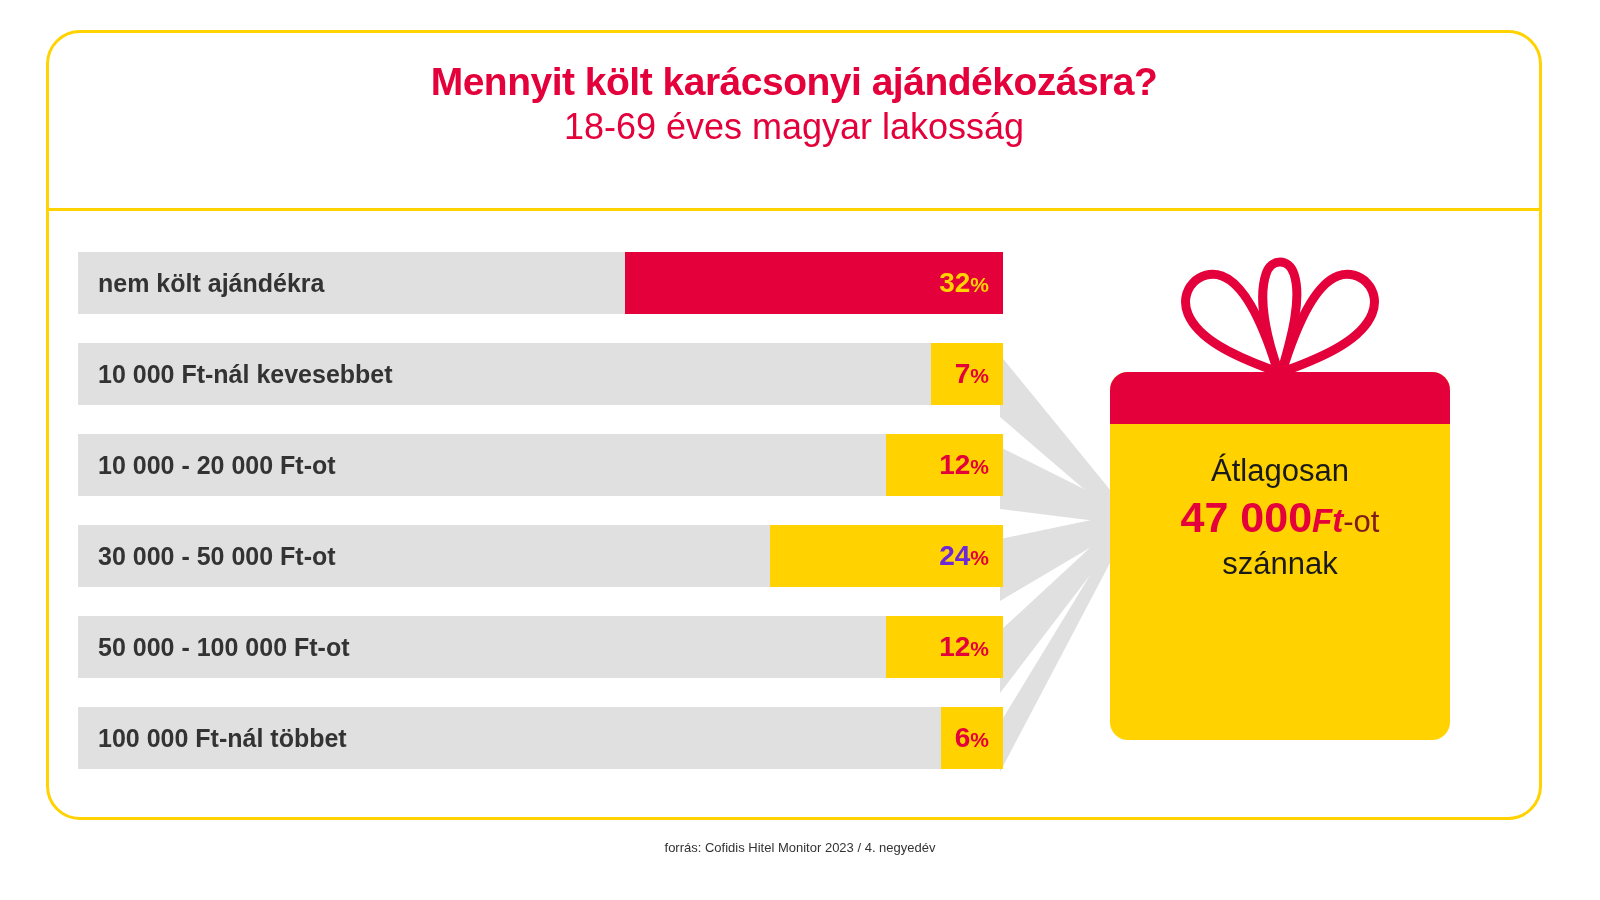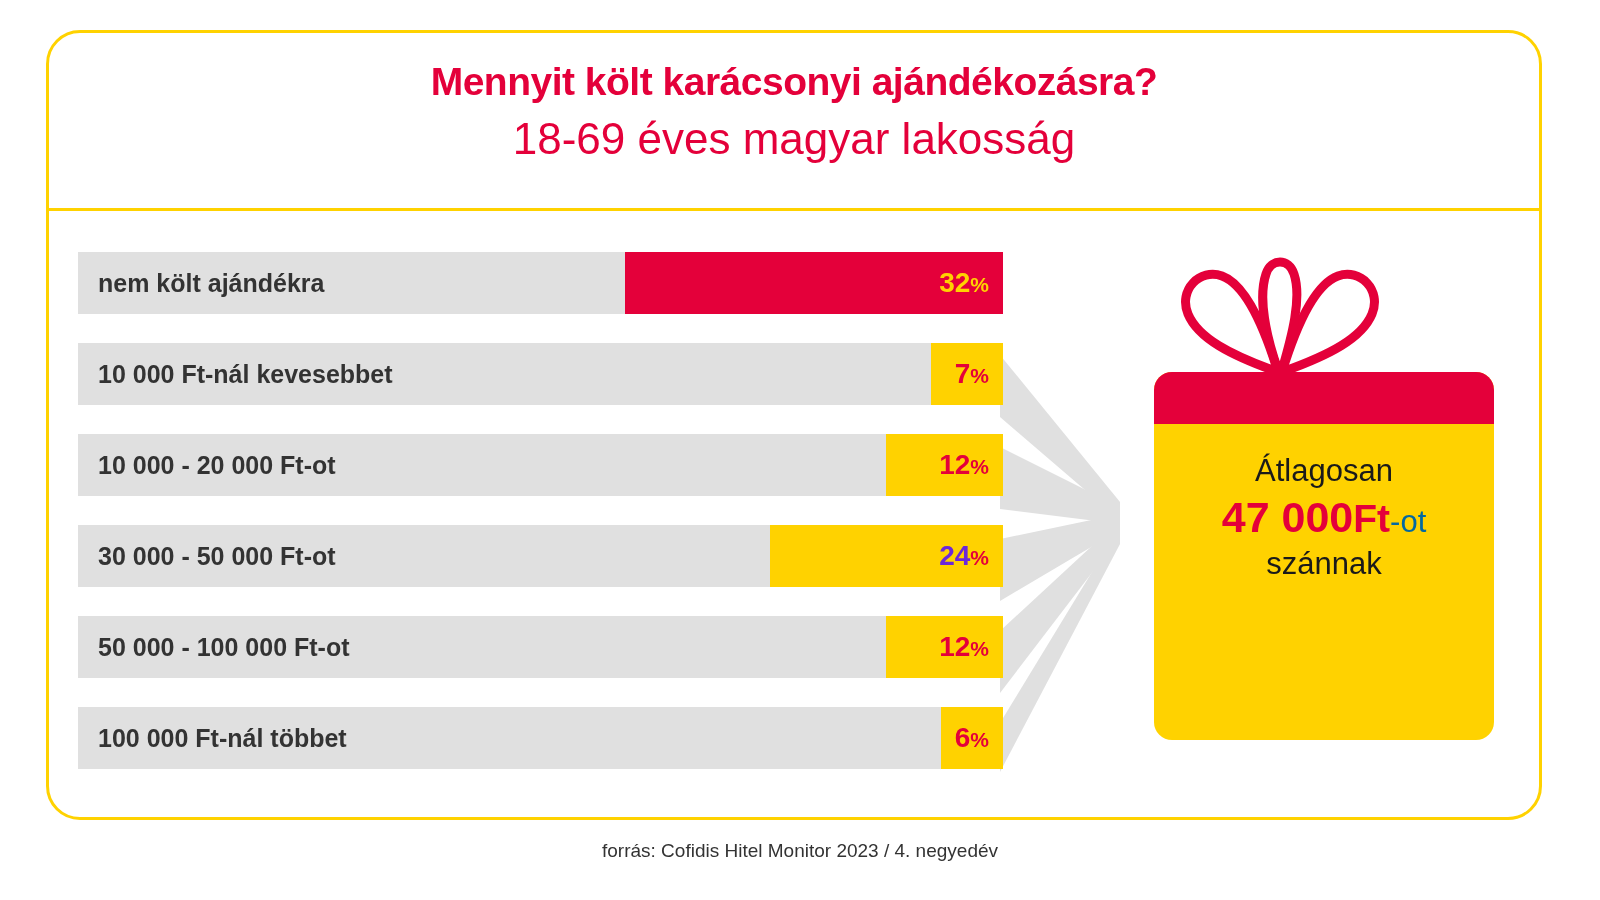--- a/index.html
+++ b/index.html
@@ -52,24 +52,23 @@
   }
   .main-title {
     font-size: 39px;
     font-weight: bold;
     color: #E4003A;
     letter-spacing: -0.5px;
     line-height: 1.15;
     margin: 0;
   }
   .sub-title {
-    font-size: 44px;
+    font-size: 36px;
     color: #E4003A;
     line-height: 1.2;
-    margin-top: 8px;
   }
 
   
   .chart {
     position: absolute;
     left: 78px;
     top: 252px;
     width: 925px;
     height: 525px;
   }
@@ -141,21 +140,20 @@
   }
   .gift-box {
     position: absolute;
     left: 0;
     top: 122px;
     width: 340px;
     height: 368px;
     background: #FFD200;
     border-radius: 18px;
     overflow: hidden;
-    margin-left: 44px;
   }
   .gift-box-top {
     position: absolute;
     left: 0;
     top: 0;
     width: 340px;
     height: 52px;
     background: #E4003A;
   }
   .gift-text {
@@ -169,35 +167,36 @@
     line-height: 1.35;
   }
   .gift-amount {
     display: block;
     color: #E4003A;
     font-size: 43px;
     font-weight: bold;
     line-height: 1.18;
   }
   .gift-amount .ft {
-    font-size: 39px;
+    font-size: 33px;
+    font-style: italic;
   }
   .gift-amount .suffix {
-    color: #0369a1;
+    color: #7f1d1d;
     font-size: 31px;
     font-weight: normal;
   }
 
   .source {
     position: absolute;
     left: 0;
     top: 840px;
     width: 1600px;
     text-align: center;
-    font-size: 19px;
+    font-size: 13px;
     color: #333333;
   }
 </style>
 </head>
 <body>
 
 <div class="infographic">
 
   <div class="frame"></div>
   <div class="header-divider"></div>

